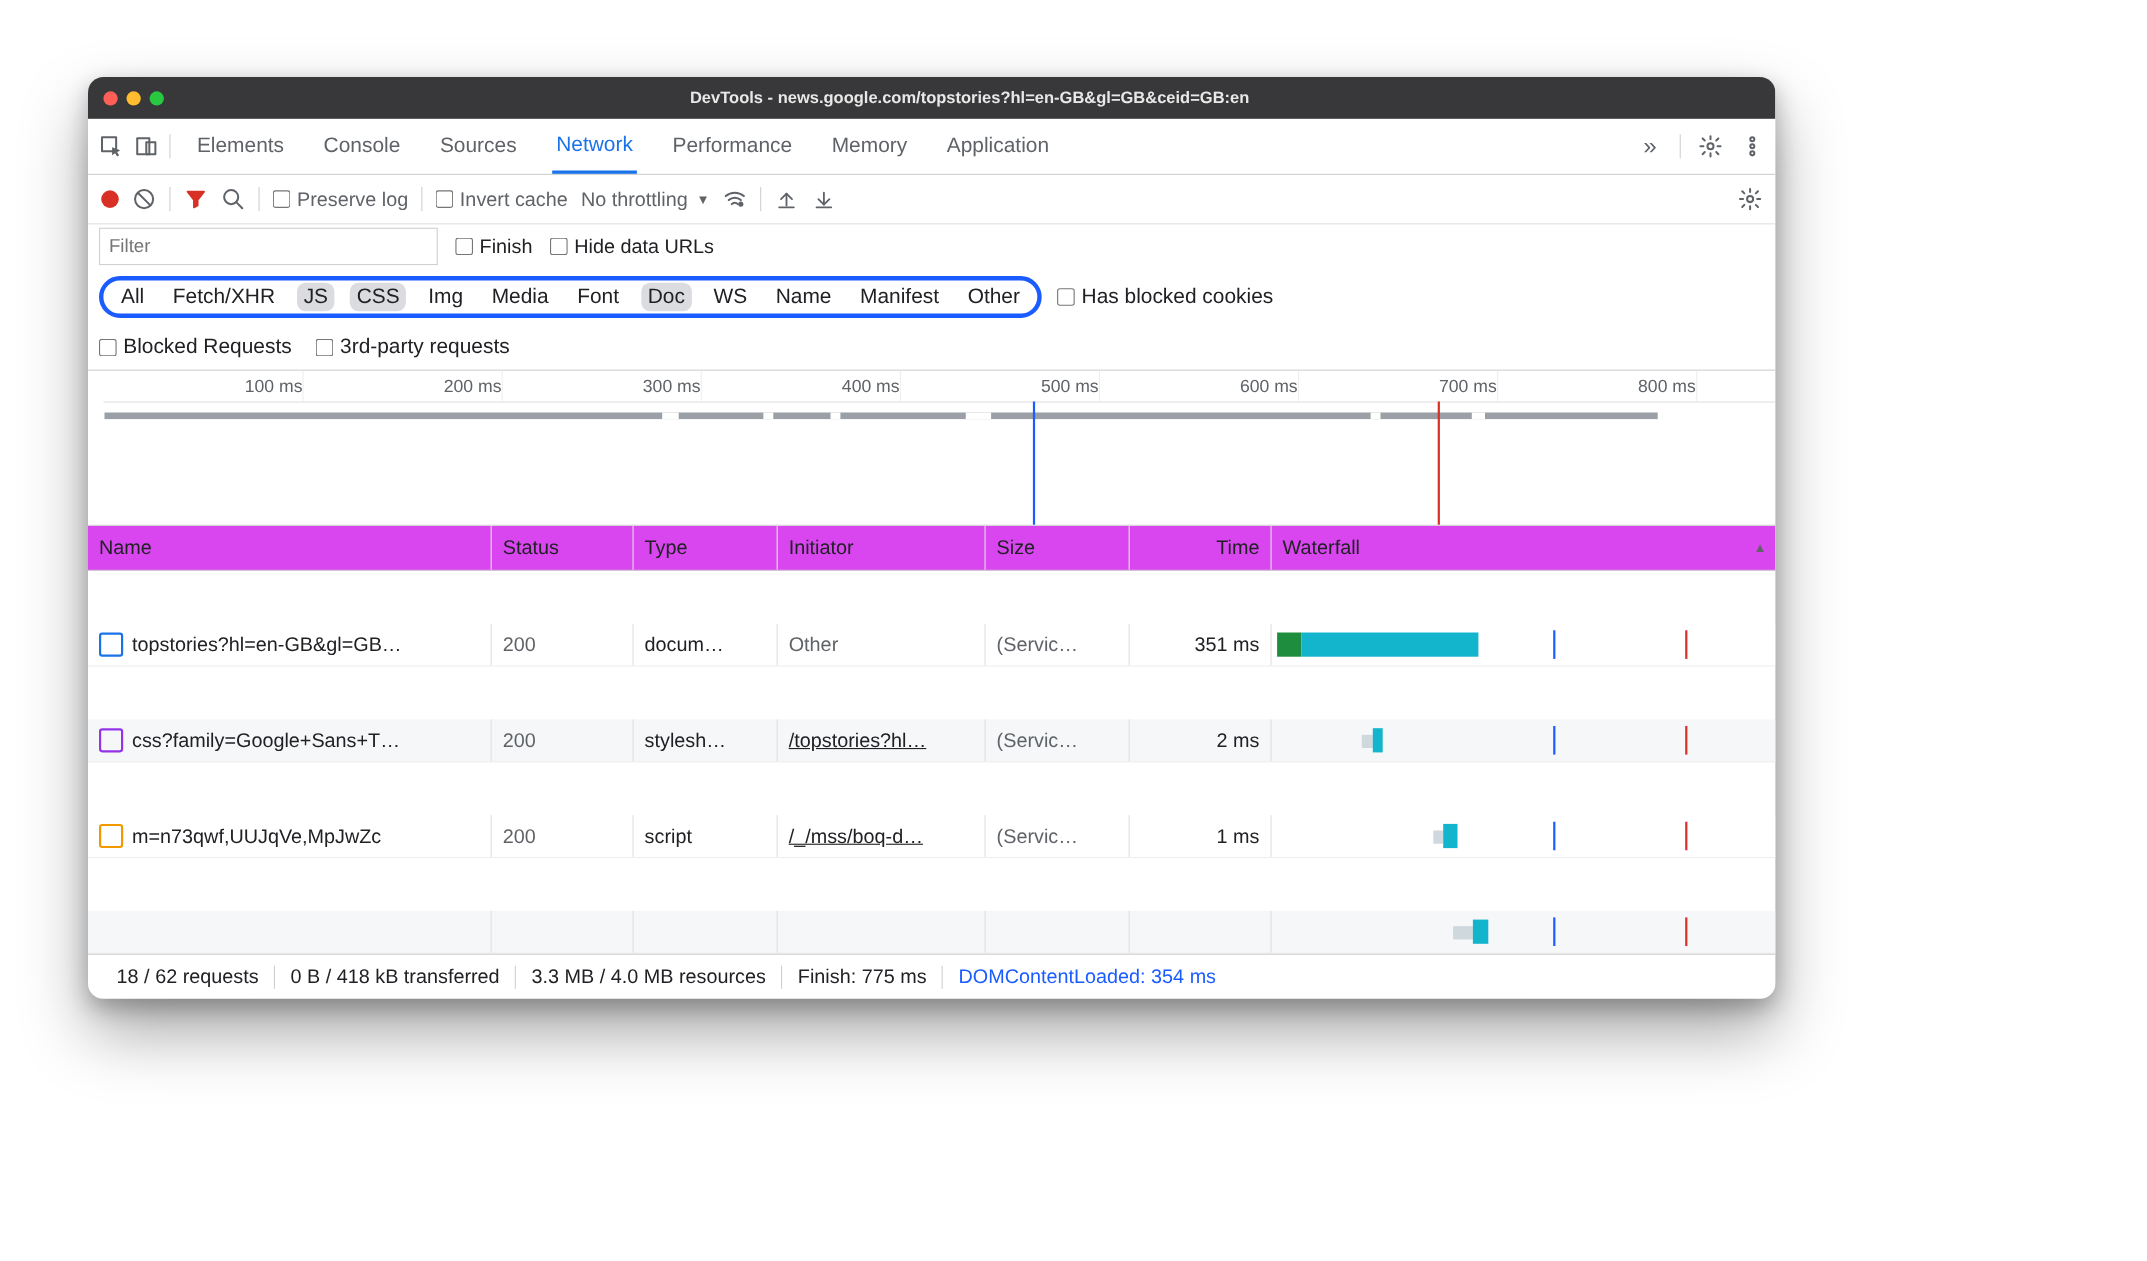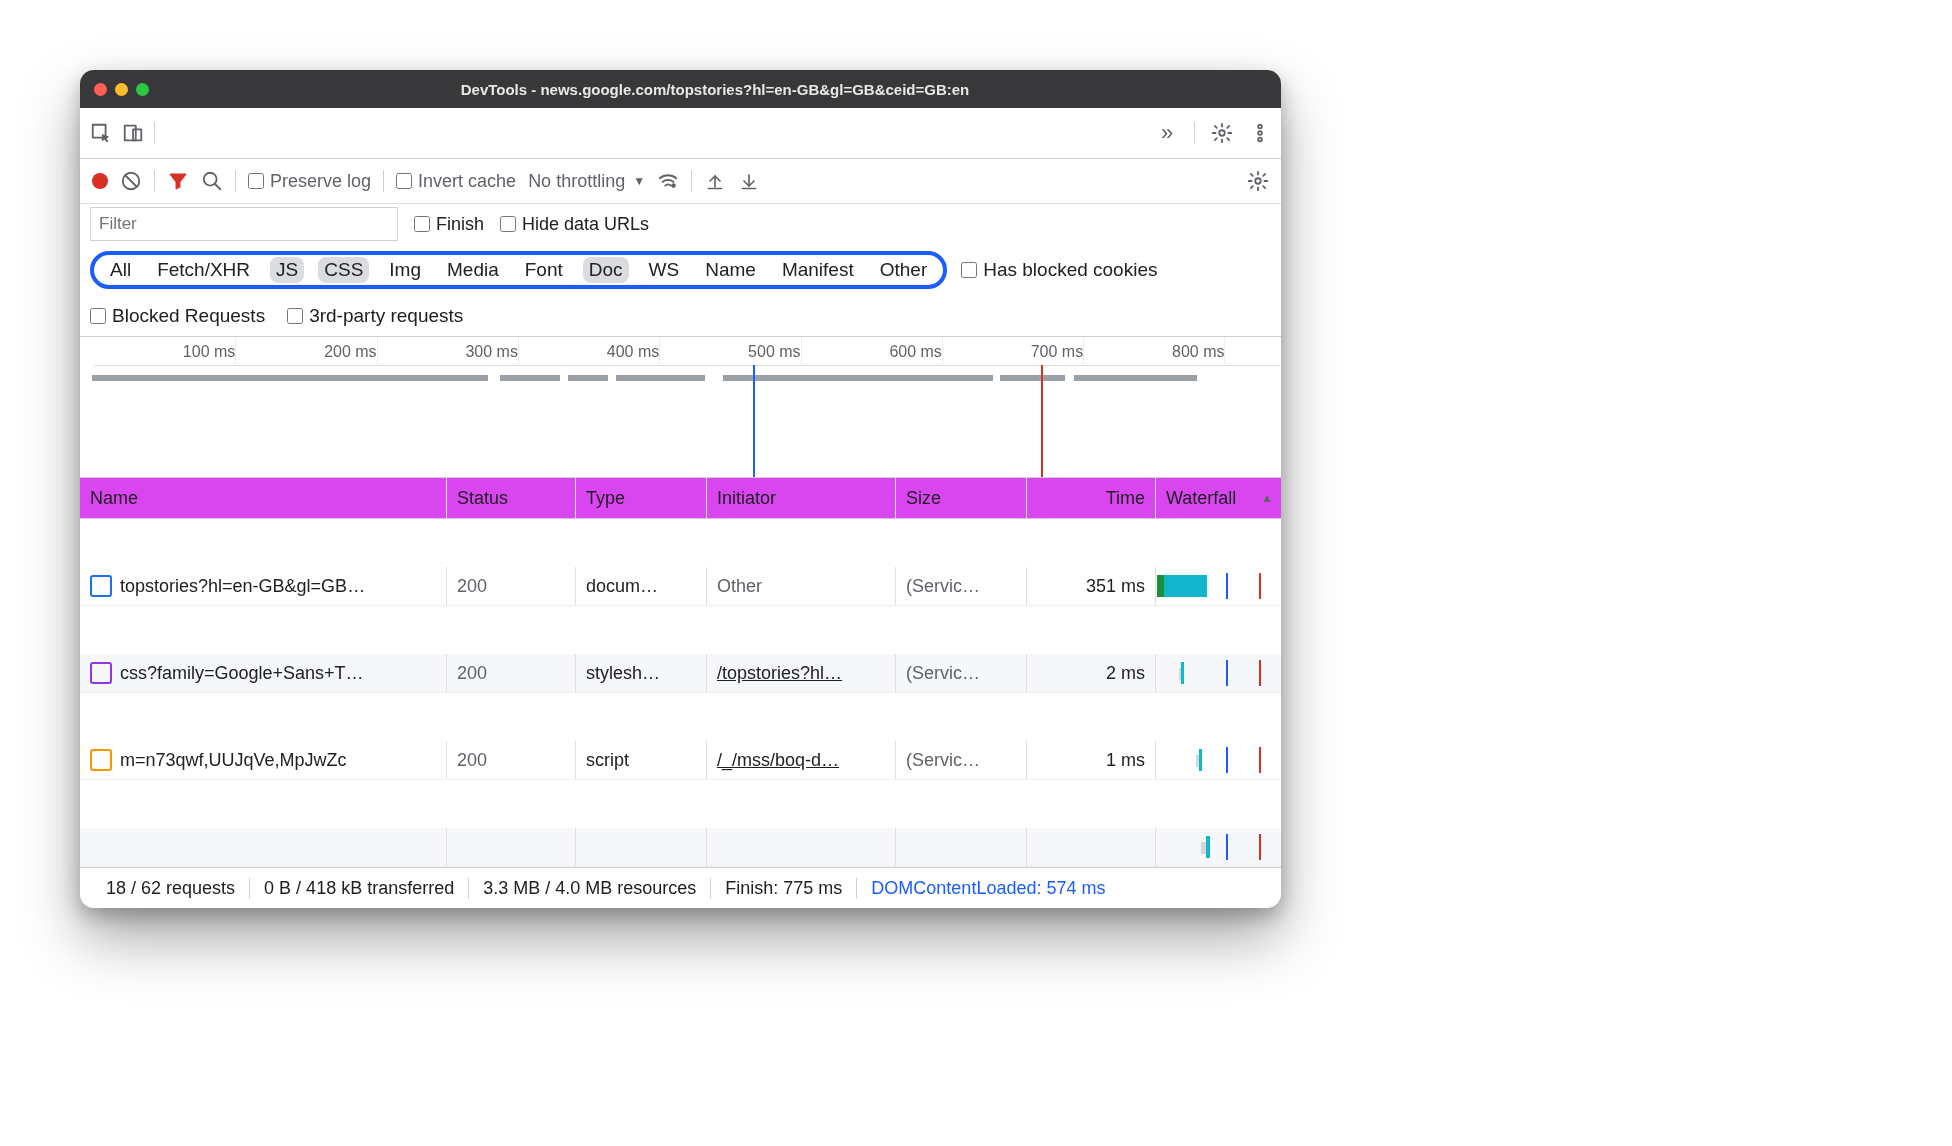--- a/index.html
+++ b/index.html
@@ -1,18 +1,18 @@
 <!DOCTYPE html>
 <html><head>
 <meta charset="utf-8">
 <style>
   html,body{margin:0;padding:0;background:#fff;font-family:-apple-system,BlinkMacSystemFont,"Segoe UI",Arial,sans-serif;font-size:13px;color:#202124;}
   body{width:1952px;height:1146px;display:flex;align-items:flex-start;justify-content:flex-start;}
   .stage{padding:70px 80px;}
-  .window{width:1201px;border-radius:14px;overflow:hidden;box-shadow:0 30px 60px rgba(0,0,0,.35),0 8px 20px rgba(0,0,0,.25);background:#fff;}
+  .window{width:1534px;border-radius:14px;overflow:hidden;box-shadow:0 30px 60px rgba(0,0,0,.35),0 8px 20px rgba(0,0,0,.25);background:#fff;}
   
   .titlebar{height:38px;background:#38383a;display:flex;align-items:center;padding:0 14px;color:#d0d0d0;}
   .traffic{display:flex;gap:8px;margin-right:14px;}
   .tdot{width:13px;height:13px;border-radius:50%;}
   .tdot.red{background:#ff5f57;}
   .tdot.yel{background:#febc2e;}
   .tdot.grn{background:#28c840;}
   .title-text{flex:1;text-align:center;font-size:15px;font-weight:600;color:#e8e8e8;white-space:nowrap;overflow:hidden;}
   
   .tabs-row{display:flex;align-items:center;height:50px;border-bottom:1px solid #d0d0d0;padding:0 10px;font-size:19px;color:#5f6368;}
@@ -115,20 +115,29 @@
             </svg>
       </span>
       <span class="ico">
         <svg viewBox="0 0 24 24" width="22" height="22">
               <rect x="3" y="4" width="12" height="16"></rect>
               <rect x="12" y="8" width="9" height="12"></rect>
             </svg>
       </span>
       <div class="sep"></div>
     </div>
+    <div class="tabs" id="tabs-container">
+          <div class="tab">Elements</div>
+          <div class="tab">Console</div>
+          <div class="tab">Sources</div>
+          <div class="tab active">Network</div>
+          <div class="tab">Performance</div>
+          <div class="tab">Memory</div>
+          <div class="tab">Application</div>
+        </div>
     <div class="spacer"></div>
     <div class="right-tools">
       <span class="ico" style="font-size:22px;">»</span>
       <div class="sep"></div>
       <span class="ico">
         <svg viewBox="0 0 24 24" width="24" height="24">
               <circle cx="12" cy="12" r="3"></circle>
               <path d="M12 2v3M12 19v3M4.2 4.2l2.1 2.1M17.7 17.7l2.1 2.1M2 12h3M19 12h3M4.2 19.8l2.1-2.1M17.7 6.3l2.1-2.1"></path>
             </svg>
       </span>
@@ -375,17 +384,17 @@
             </div>
           </div>
         </div>
   </div>
 
   <div class="status">
     <div class="cell">18 / 62 requests</div>
     <div class="cell">0 B / 418 kB transferred</div>
     <div class="cell">3.3 MB / 4.0 MB resources</div>
     <div class="cell">Finish: 775 ms</div>
-    <div class="cell dcl">DOMContentLoaded: 574 ms</div>
+    <div class="cell dcl">DOMContentLoaded: 354 ms</div>
   </div>
 
 </div>
 </div>
 
 </body></html>

